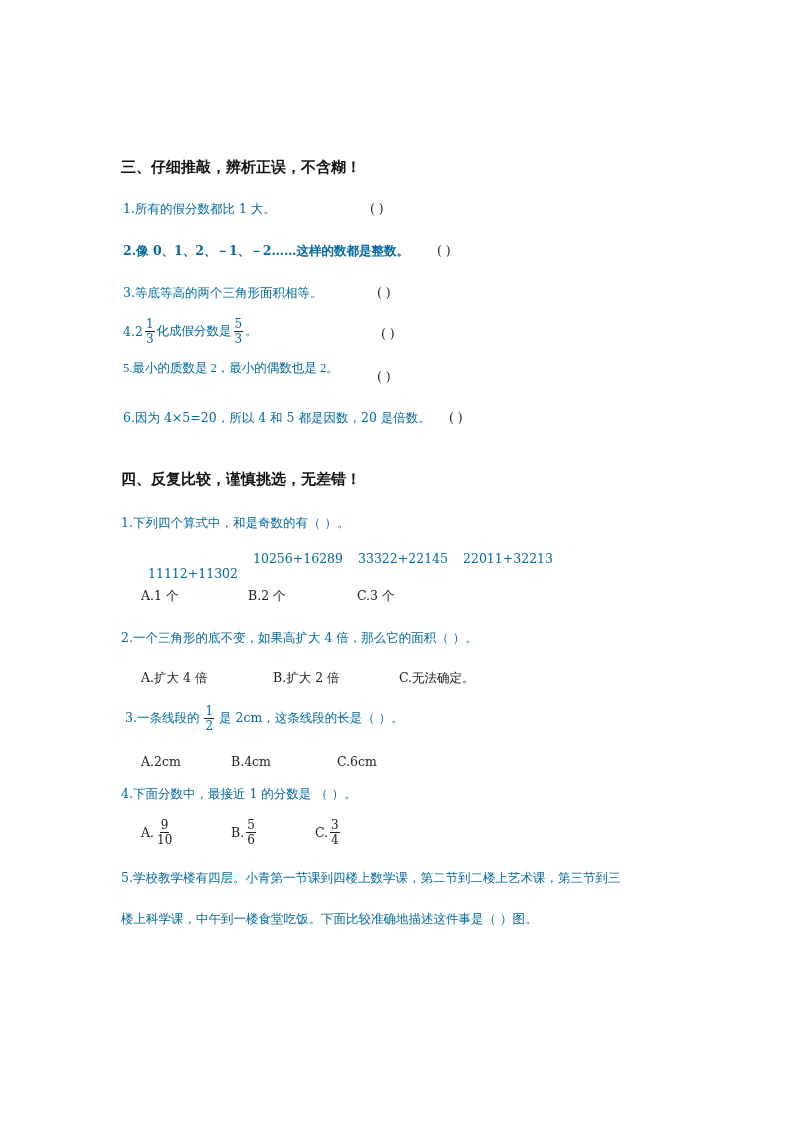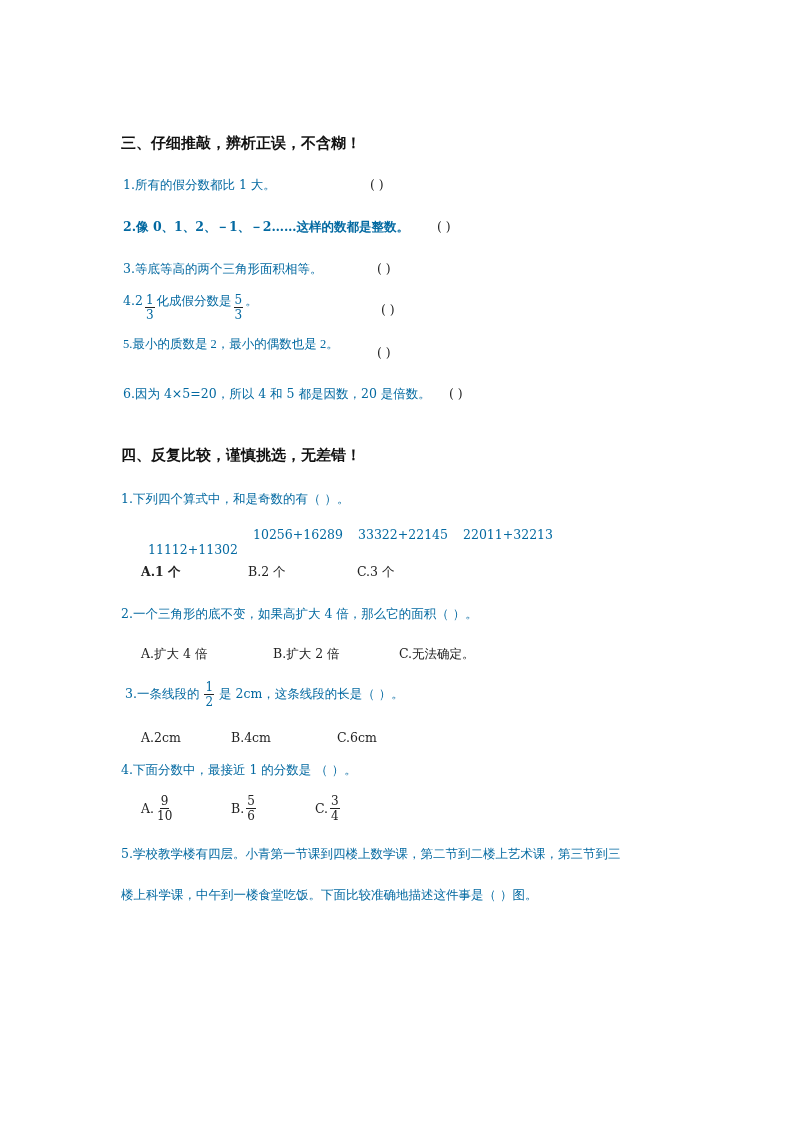--- a/index.html
+++ b/index.html
@@ -1,21 +1,21 @@
 <!DOCTYPE html>
 <html><head>
 <meta charset="utf-8">
 <style>
   html, body { margin: 0; padding: 0; background: #ffffff; }
   body {
     width: 793px; height: 1122px; position: relative; overflow: hidden;
     font-family: "DejaVu Serif", "Liberation Serif", serif;
     color: #1a1a1a;
   }
-  .abs { position: absolute; white-space: nowrap; }
+  .abs { position: absolute; white-space: nowrap; margin-top: 24px; }
   .heading {
     font-family: "DejaVu Sans", "Liberation Sans", sans-serif;
     font-weight: bold; font-size: 15px; color: #111;
   }
   .q { font-size: 12.5px; color: #0369a1; }
   .paren { font-size: 12.5px; color: #222; }
   .frac {
     display: inline-flex; flex-direction: column; align-items: center;
     vertical-align: middle; font-size: 12px; line-height: 14px; margin: 0 2px;
   }
@@ -30,21 +30,21 @@
 
 <div class="abs q" style="left:123px; top:177px;">1.所有的假分数都比 1 大。</div>
 <div class="abs paren" style="left:370px; top:177px;">(          )</div>
 
 <div class="abs q" style="left:123px; top:219px;font-weight:bold;">2.像 0、1、2、－1、－2……这样的数都是整数。</div>
 <div class="abs paren" style="left:437px; top:219px;">(          )</div>
 
 <div class="abs q" style="left:123px; top:261px;">3.等底等高的两个三角形面积相等。</div>
 <div class="abs paren" style="left:377px; top:261px;">(          )</div>
 
-<div class="abs q" style="left:123px; top:293px; display:flex; ">
+<div class="abs q" style="left:123px; top:293px; display:flex; align-items:center;">
   <span>4.2</span>
   <span class="frac">
     <span class="num">1</span>
     <span class="den">3</span>
   </span>
   <span> 化成假分数是</span>
   <span class="frac">
     <span class="num">5</span>
     <span class="den">3</span>
   </span>
@@ -58,21 +58,21 @@
 <div class="abs q" style="left:123px; top:386px;">6.因为 4×5=20，所以 4 和 5 都是因数，20 是倍数。</div>
 <div class="abs paren" style="left:449px; top:386px;">(          )</div>
 
 <div class="abs heading" style="left:121px; top:446px;">四、反复比较，谨慎挑选，无差错！</div>
 
 <div class="abs q" style="left:121px; top:491px;">1.下列四个算式中，和是奇数的有（              ）。</div>
 <div class="abs q" style="left:148px; top:542px;">11112+11302</div>
 <div class="abs q" style="left:253px; top:527px;">10256+16289</div>
 <div class="abs q" style="left:358px; top:527px;">33322+22145</div>
 <div class="abs q" style="left:463px; top:527px;">22011+32213</div>
-<div class="abs opt" style="left:141px; top:564px;font-weight:bold;">A.1 个</div>
+<div class="abs opt" style="left:141px; top:564px;">A.1 个</div>
 <div class="abs opt" style="left:248px; top:564px;">B.2 个</div>
 <div class="abs opt" style="left:357px; top:564px;">C.3 个</div>
 
 <div class="abs q" style="left:121px; top:606px;">2.一个三角形的底不变，如果高扩大 4 倍，那么它的面积（              ）。</div>
 <div class="abs opt" style="left:141px; top:646px;">A.扩大 4 倍</div>
 <div class="abs opt" style="left:273px; top:646px;">B.扩大 2 倍</div>
 <div class="abs opt" style="left:399px; top:646px;">C.无法确定。</div>
 
 <div class="abs q" style="left:125px; top:680px; display:flex; align-items:center;">
   <span>3.一条线段的</span>

